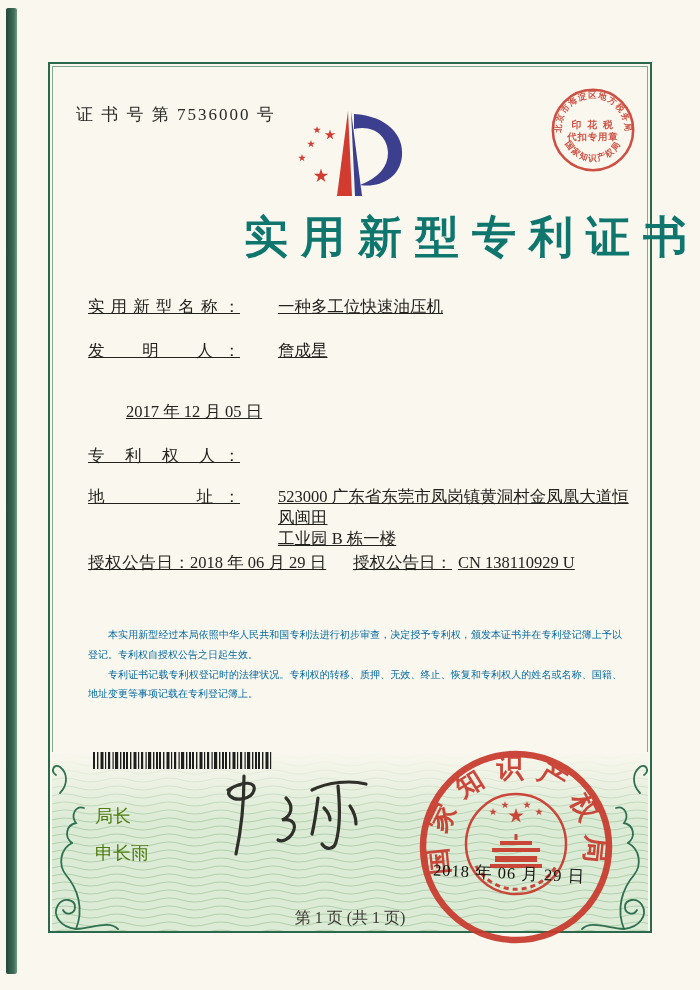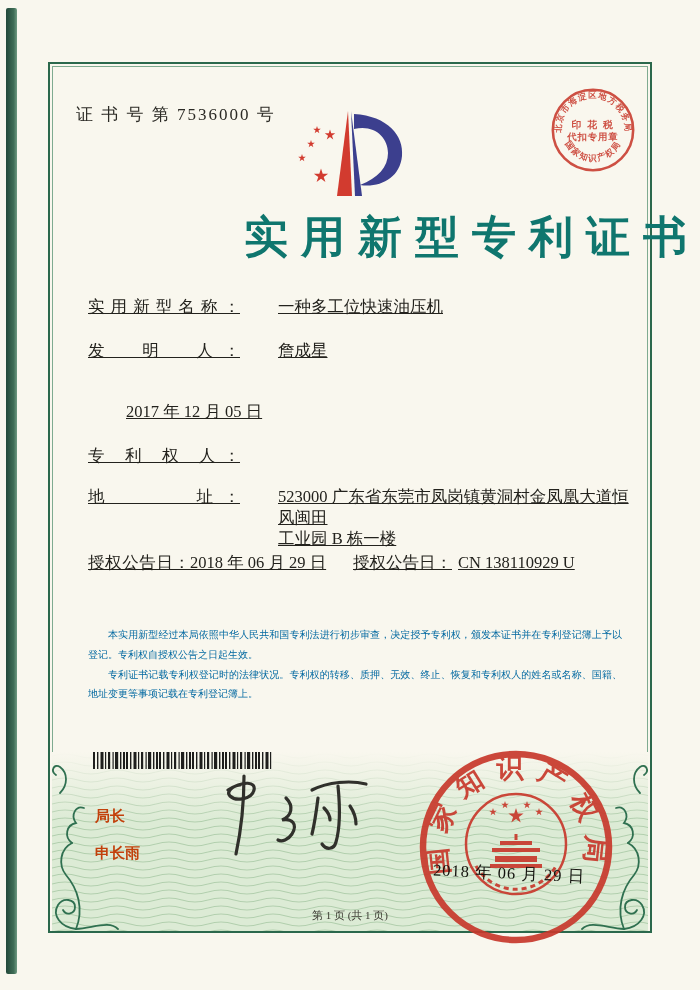--- a/index.html
+++ b/index.html
@@ -25,26 +25,26 @@
   .frow .val{flex:1;margin-left:38px;}
   .frow.addr{line-height:21px;margin-bottom:0;}
   .frow.grant .pair1{flex:0 0 265px;display:flex;}
   .frow.grant .pair1 .lab{flex:0 0 102px;}
   .frow.grant .pair2{display:flex;}
   .frow.grant .pair2 .lab2{margin-right:6px;}
   .paras{position:absolute;left:88px;top:585px;width:534px;font-size:10px;line-height:19.8px;
          text-align:justify;color:#0369a1;margin-top:40px;}
   .paras p{margin:0;text-indent:2em;}
   .barcode{position:absolute;left:93px;top:752px;width:180px;height:17px;}
-  .signoff{position:absolute;left:95px;top:798px;font-size:15px;line-height:37px;color:#c2410c;font-weight:bold;}
+  .signoff{position:absolute;left:95px;top:798px;font-size:18px;line-height:37px;color:#4d7c0f;}
   .signature{position:absolute;left:200px;top:768px;}
   .seal{position:absolute;left:413px;top:744px;opacity:.92;}
   .seal-date{position:absolute;left:433px;top:864px;width:210px;font-size:16.5px;letter-spacing:1px;
              color:#14140f;transform:rotate(2.5deg);}
-  .footer{position:absolute;left:0;top:908px;width:700px;text-align:center;font-size:11px;color:#3b3a32;}
+  .footer{position:absolute;left:0;top:908px;width:700px;text-align:center;font-size:16px;color:#3b3a32;}
   .flourish{position:absolute;left:48px;top:733px;pointer-events:none;}
 </style>
 </head>
 <body>
 
 <div class="page">
 
   <div class="spine"></div>
 
   <div class="frame">

